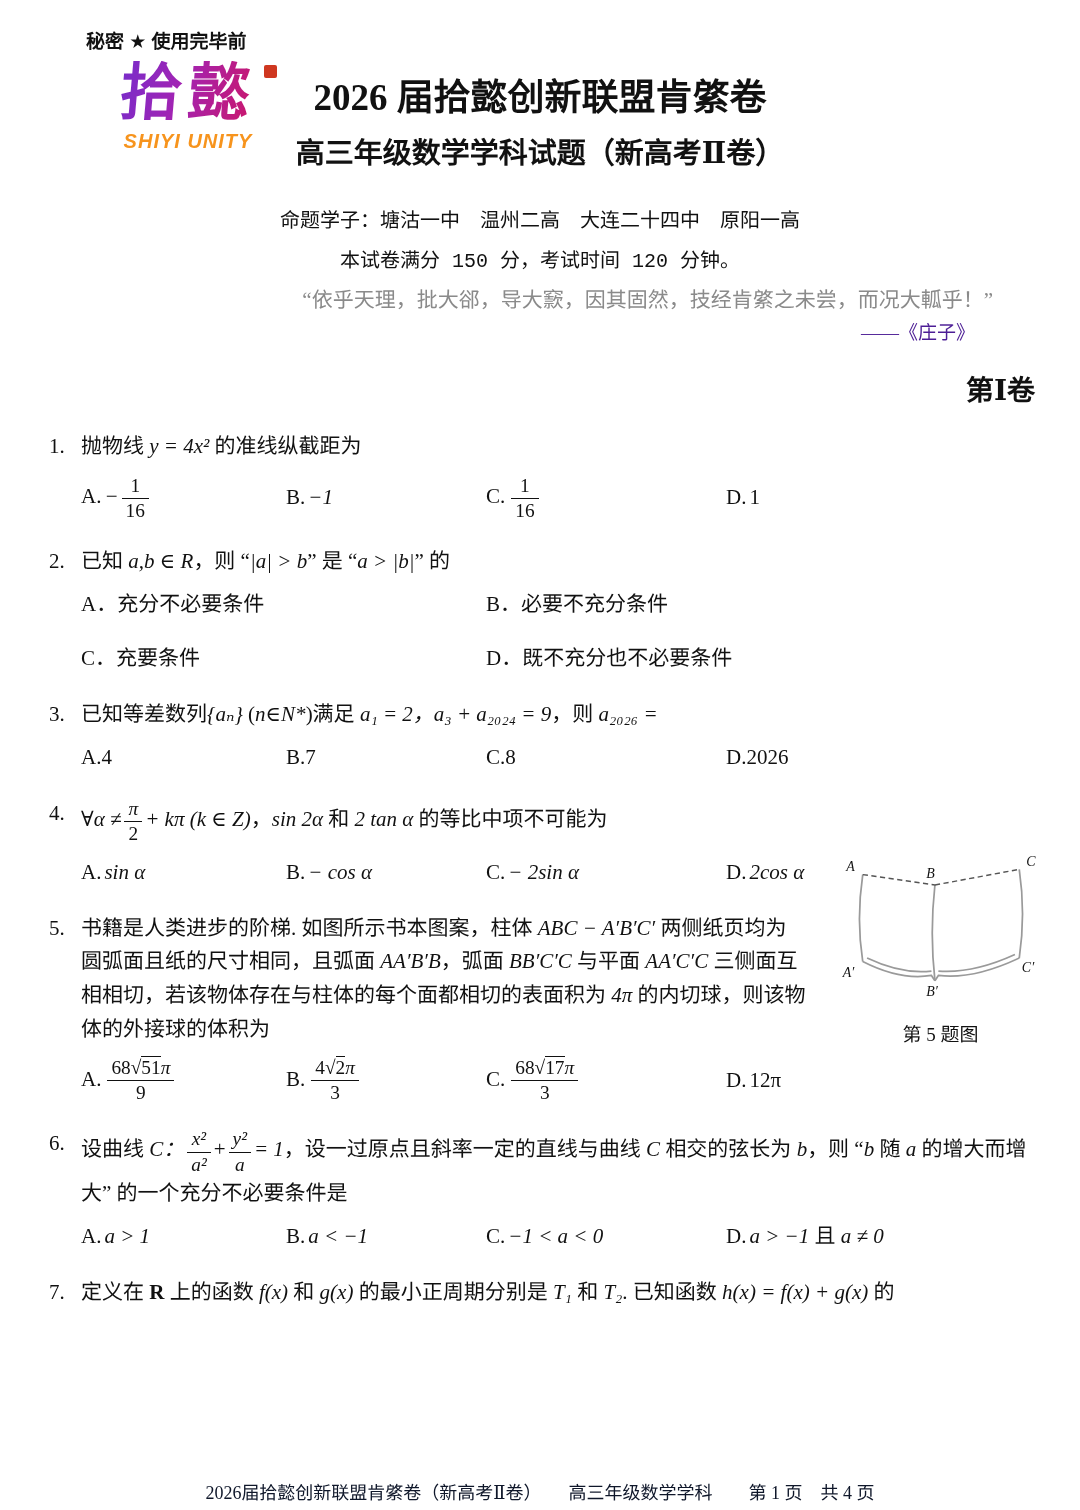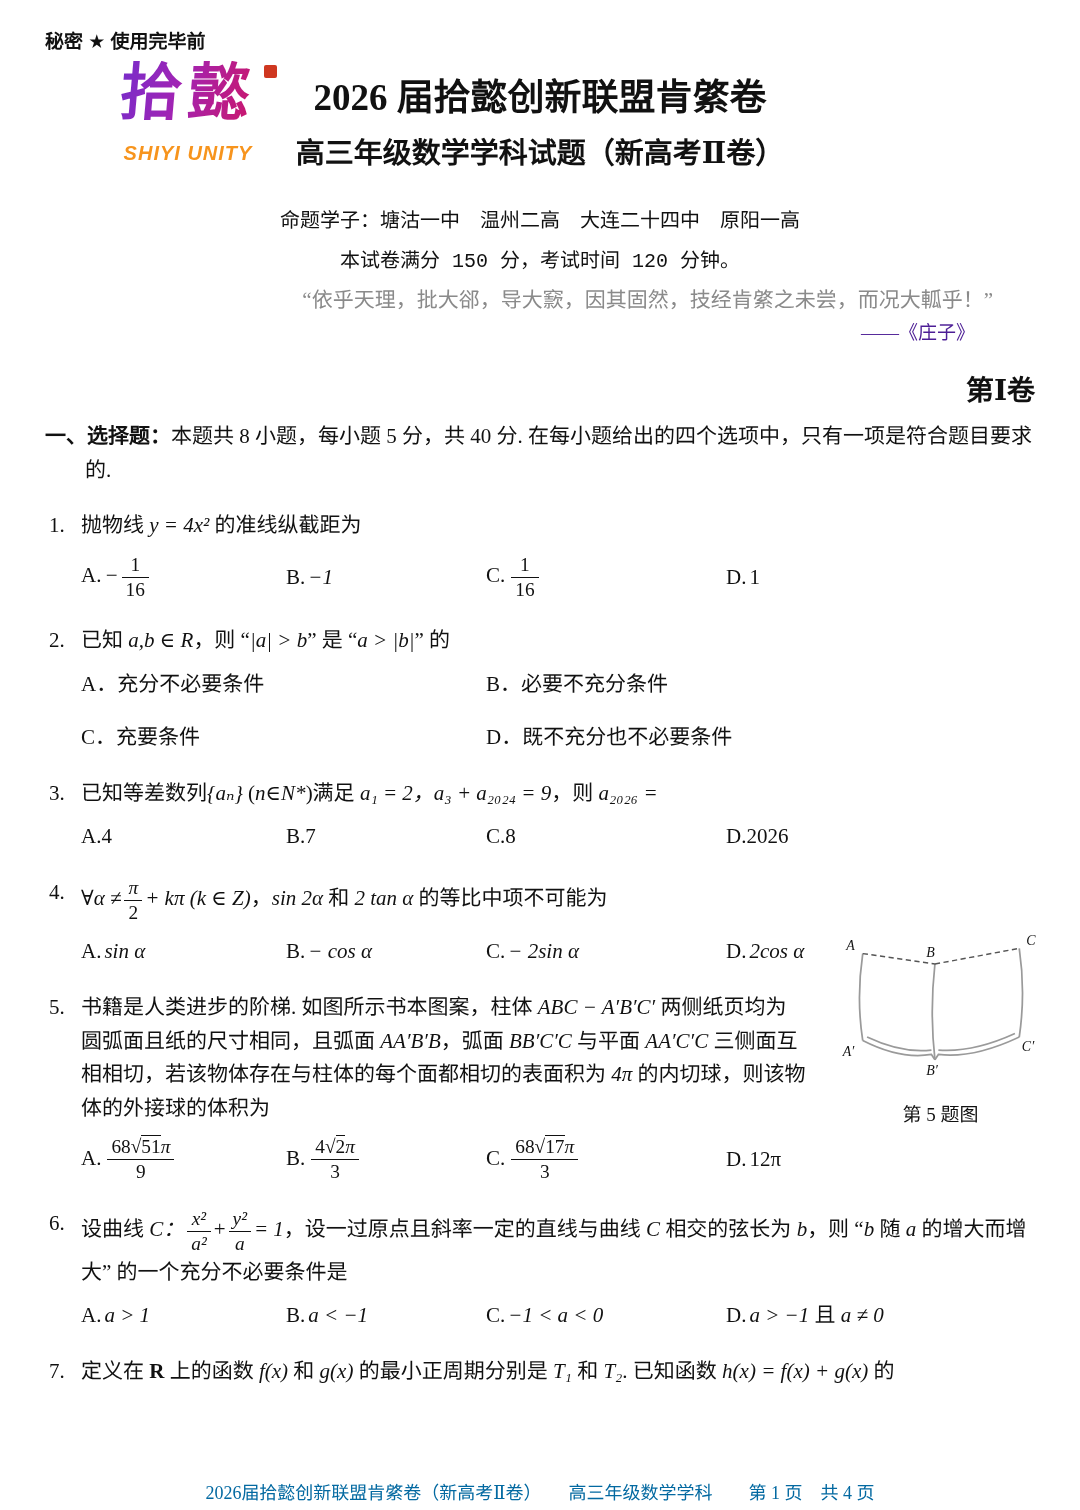--- a/index.html
+++ b/index.html
@@ -1,24 +1,24 @@
 <!DOCTYPE html>
 <html lang="zh-CN"><head>
 <meta charset="utf-8">
 <style>
   html,body{margin:0;padding:0;background:#fff;}
   body{width:1080px;font-family:"Liberation Serif","DejaVu Serif","DejaVu Sans",serif;color:#111;}
   .page{position:relative;width:1080px;height:1510px;padding:26px 45px 0;box-sizing:border-box;overflow:hidden;background:#fff;}
-  .classification{font-family:"Liberation Sans","DejaVu Sans",sans-serif;font-weight:700;font-size:19px;}
+  .classification{font-family:"Liberation Sans","DejaVu Sans",sans-serif;font-weight:700;font-size:19px;margin-left:41px;}
   .header{position:relative;text-align:center;margin-top:12px;min-height:128px;}
   .logo{position:absolute;left:48px;top:-6px;width:190px;text-align:center;}
   .logo-text{font-size:62px;font-weight:800;line-height:1.05;letter-spacing:6px;transform:skewX(-5deg);
     background:linear-gradient(100deg,#6d2fd0 5%,#a224b3 45%,#d4145a 95%);-webkit-background-clip:text;background-clip:text;color:transparent;}
   .logo-seal{position:absolute;top:4px;right:6px;width:13px;height:13px;background:#cf3720;border-radius:2px;}
-  .logo-sub{font-family:"Liberation Sans","DejaVu Sans",sans-serif;font-style:italic;font-weight:700;color:#f7941d;font-size:20px;letter-spacing:1px;margin-top:16px;}
+  .logo-sub{font-family:"Liberation Sans","DejaVu Sans",sans-serif;font-style:italic;font-weight:700;color:#f7941d;font-size:20px;letter-spacing:1px;margin-top:4px;}
   .title{font-size:37px;font-weight:700;margin:14px 0 8px;}
   .subtitle{font-size:29px;font-weight:700;margin:2px 0 0;}
   .meta{text-align:center;font-size:20px;margin-top:9px;font-family:Liberation Mono, monospace;}
   .exam-info{margin-top:11px;}
   .quote{color:#8a8a8a;text-align:right;font-size:21px;margin-top:10px;padding-right:42px;}
   .quote-src{color:#4c1d95;text-align:right;font-size:19px;margin-top:4px;padding-right:60px;}
   .section-title{text-align:right;font-size:28px;font-weight:700;margin:24px 0 12px;}
   .instructions{font-size:21px;line-height:1.6;padding-left:40px;text-indent:-40px;margin-top:4px;}
   .bold{font-weight:700;}
   .question{position:relative;padding-left:36px;font-size:21px;line-height:1.6;margin-top:22px;}
@@ -30,21 +30,21 @@
   .opt{white-space:nowrap;}
   .opt-label{margin-right:3px;}
   .mi{font-style:italic;}
   .frac{display:inline-flex;flex-direction:column;vertical-align:middle;text-align:center;font-size:0.92em;line-height:1.25;margin:0 3px;}
   .frac .num{display:block;border-bottom:1.5px solid #111;padding:0 4px;}
   .frac .den{display:block;padding:0 4px;}
   .rad{border-top:1.5px solid #111;}
   .figure{position:absolute;right:-8px;top:-62px;width:205px;text-align:center;}
   .figure svg{width:200px;height:150px;}
   .fig-caption{font-size:19px;margin-top:10px;}
-  .footer{position:absolute;bottom:6px;left:0;width:100%;text-align:center;font-size:18px;color:#0369a1;}
+  .footer{position:absolute;bottom:6px;left:0;width:100%;text-align:center;font-size:18px;color:#0f172a;}
 </style>
 </head>
 <body>
 
 <div class="page">
 
   <div class="classification">秘密 ★ 使用完毕前</div>
 
   <div class="header">
     <div class="logo">
@@ -56,21 +56,20 @@
     <h2 class="subtitle">高三年级数学学科试题（新高考Ⅱ卷）</h2>
   </div>
 
   <div class="meta">命题学子：塘沽一中　温州二高　大连二十四中　原阳一高</div>
   <div class="meta exam-info">本试卷满分 150 分，考试时间 120 分钟。</div>
   <div class="quote">“依乎天理，批大郤，导大窾，因其固然，技经肯綮之未尝，而况大軱乎！”</div>
   <div class="quote-src">——《庄子》</div>
 
   <div class="section-title">第Ⅰ卷</div>
 
-  <div class="instructions"><span class="bold">一、选择题：</span><span>本题共 8 小题，每小题 5 分，共 40 分. 在每小题给出的四个选项中，只有一项是符合题目要求的.</span></div>
 
   <div class="question">
     <span class="q-num">1.</span>
     <div class="q-stem"><span>抛物线 </span><span class="mi">y = 4x²</span><span> 的准线纵截距为</span></div>
     <div class="opts">
       <span class="opt"><span class="opt-label">A.</span><span class="mi">−</span><span class="frac">
             <span class="num">1</span>
             <span class="den">16</span>
           </span></span>
       <span class="opt"><span class="opt-label">B.</span><span class="mi">−1</span></span>

